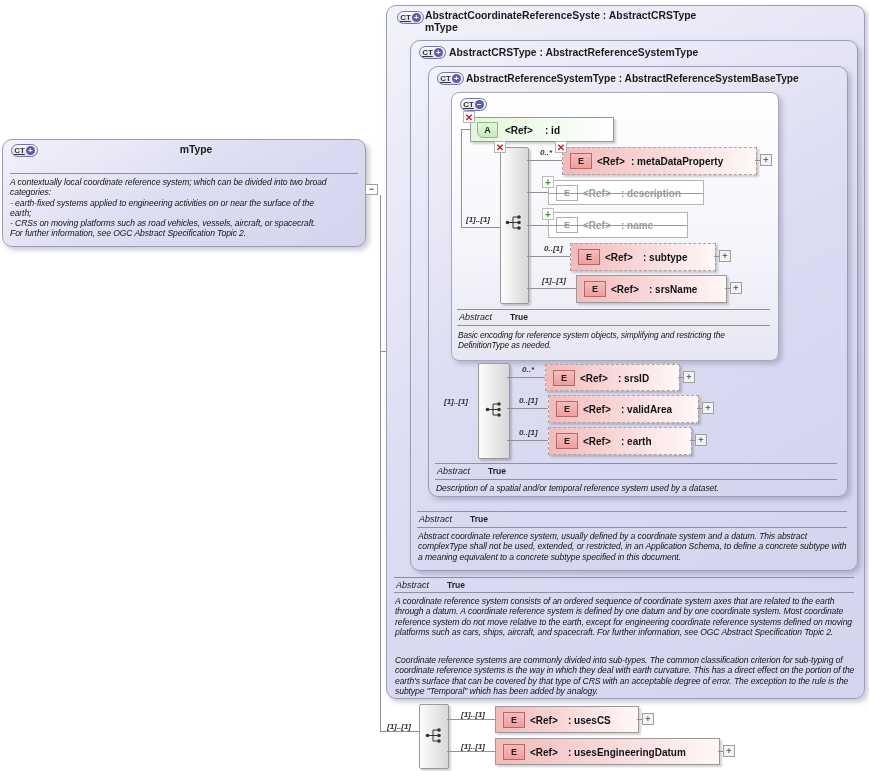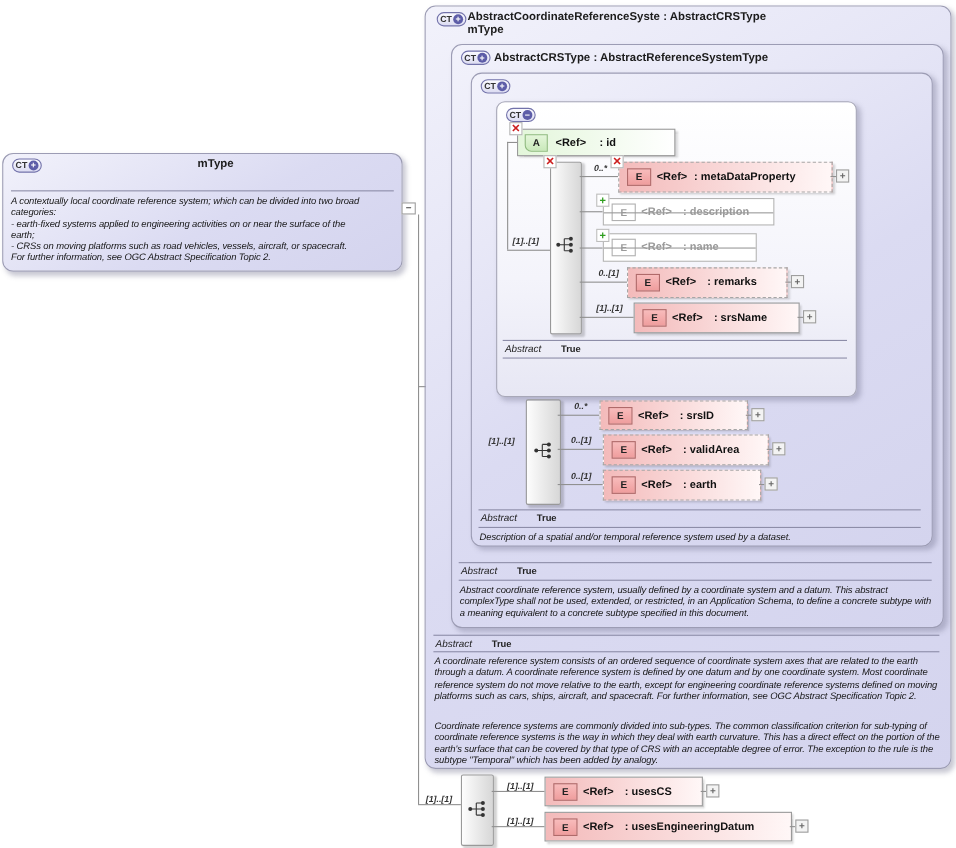--- a/index.html
+++ b/index.html
@@ -11,21 +11,21 @@
         box-shadow:3px 3px 5px rgba(110,110,140,.38);}
   .tbox.white{background:linear-gradient(180deg,#ffffff 0%,#f4f4fb 60%,#e7e7f4 100%);
         border-color:#a8a8b8;border-radius:8px;}
   .hdr{position:absolute;display:flex;align-items:flex-start;}
   .title{font-size:10.4px;font-weight:bold;color:#1c1c1c;line-height:12px;letter-spacing:0;}
   .title.center{text-align:center;}
   
   .ct{display:inline-flex;align-items:center;justify-content:center;width:27px;height:13px;
       border:1px solid #7272aa;border-radius:7px;background:linear-gradient(#fbfbff,#dcdcf2);
       box-sizing:border-box;}
-  .ct-t{font-size:8px;font-weight:bold;color:#333;line-height:11px;}
+  .ct-t{font-size:8px;font-weight:bold;color:#333;line-height:11px;text-decoration:underline;}
   .ct-b{width:9px;height:9px;border-radius:50%;background:#5d5da8;color:#fff;font-size:8px;
         font-weight:bold;line-height:9px;text-align:center;margin-left:1px;}
   
   .rule{position:absolute;height:1px;background:#8d8da8;}
   .absrow{position:absolute;font-size:9px;color:#222;}
   .abs-l{font-style:italic;}
   .abs-v{font-weight:bold;font-size:8.5px;margin-left:18px;}
   .ann{position:absolute;font-style:italic;font-size:8.6px;line-height:10.3px;color:#151515;
        white-space:pre-line;letter-spacing:-0.1px;}
   .ann.tight{font-size:8.3px;line-height:10px;}
@@ -131,20 +131,21 @@
     <div class="title" style="position:absolute;left:38px;top:6px;">AbstractCRSType : AbstractReferenceSystemType</div>
   </div>
 
   <div class="tbox" style="left:428px;top:66px;width:418px;height:429px;">
     <div class="hdr" style="left:8px;top:5px;">
       <span class="ct">
           <span class="ct-t">CT</span>
           <span class="ct-b">+</span>
         </span>
     </div>
+    <div class="title" style="position:absolute;left:37px;top:6px;font-size:10.2px;">AbstractReferenceSystemType : AbstractReferenceSystemBaseType</div>
   </div>
 
   <div class="tbox white" style="left:451px;top:92px;width:326px;height:267px;">
     <div class="hdr" style="left:8px;top:5px;">
       <span class="ct">
           <span class="ct-t">CT</span>
           <span class="ct-b">−</span>
         </span>
     </div>
   </div>
@@ -205,39 +206,41 @@
     <span class="ref">&lt;Ref&gt;</span>
     <span class="nm">: name</span>
     <span class="strike"></span>
   </div>
   <div class="badge green" style="left:542px;top:208px;">+</div>
 
   <div class="occ" style="left:544px;top:244px;">0..[1]</div>
   <div class="el dashed" style="left:570px;top:243px;width:144px;height:26px;">
     <span class="eicon">E</span>
     <span class="ref">&lt;Ref&gt;</span>
-    <span class="nm">: remarks</span>
+    <span class="nm">: subtype</span>
   </div>
   <div class="hline" style="left:714px;top:256px;width:5px;"></div>
   <div class="expand" style="left:719px;top:250px;">+</div>
 
   <div class="occ" style="left:542px;top:276px;">[1]..[1]</div>
   <div class="el" style="left:576px;top:275px;width:149px;height:26px;">
     <span class="eicon">E</span>
     <span class="ref">&lt;Ref&gt;</span>
     <span class="nm">: srsName</span>
   </div>
   <div class="hline" style="left:725px;top:288px;width:5px;"></div>
   <div class="expand" style="left:730px;top:282px;">+</div>
 
   <div class="rule" style="left:457px;top:309px;width:313px;"></div>
   <div class="absrow" style="left:459px;top:312px;">
     <span class="abs-l">Abstract</span><span class="abs-v">True</span>
   </div>
   <div class="rule" style="left:457px;top:325px;width:313px;"></div>
+  <div class="ann tight" style="left:458px;top:330px;width:316px;">Basic encoding for reference system objects, simplifying and restricting the
+DefinitionType as needed.</div>
 
   <div class="comp" style="left:478px;top:363px;width:30px;height:94px;">
     <svg class="seq" style="left:6px;top:37px;" width="18" height="17" viewBox="0 0 18 17">
       <circle cx="2.5" cy="8.5" r="1.8" fill="#333"></circle>
       <line x1="2.5" y1="8.5" x2="8" y2="8.5" stroke="#333" stroke-width="1"></line>
       <line x1="8" y1="3" x2="8" y2="14" stroke="#333" stroke-width="1"></line>
       <line x1="8" y1="3" x2="13" y2="3" stroke="#333" stroke-width="1"></line>
       <line x1="8" y1="8.5" x2="13" y2="8.5" stroke="#333" stroke-width="1"></line>
       <line x1="8" y1="14" x2="13" y2="14" stroke="#333" stroke-width="1"></line>
       <circle cx="14" cy="3" r="1.8" fill="#333"></circle>

